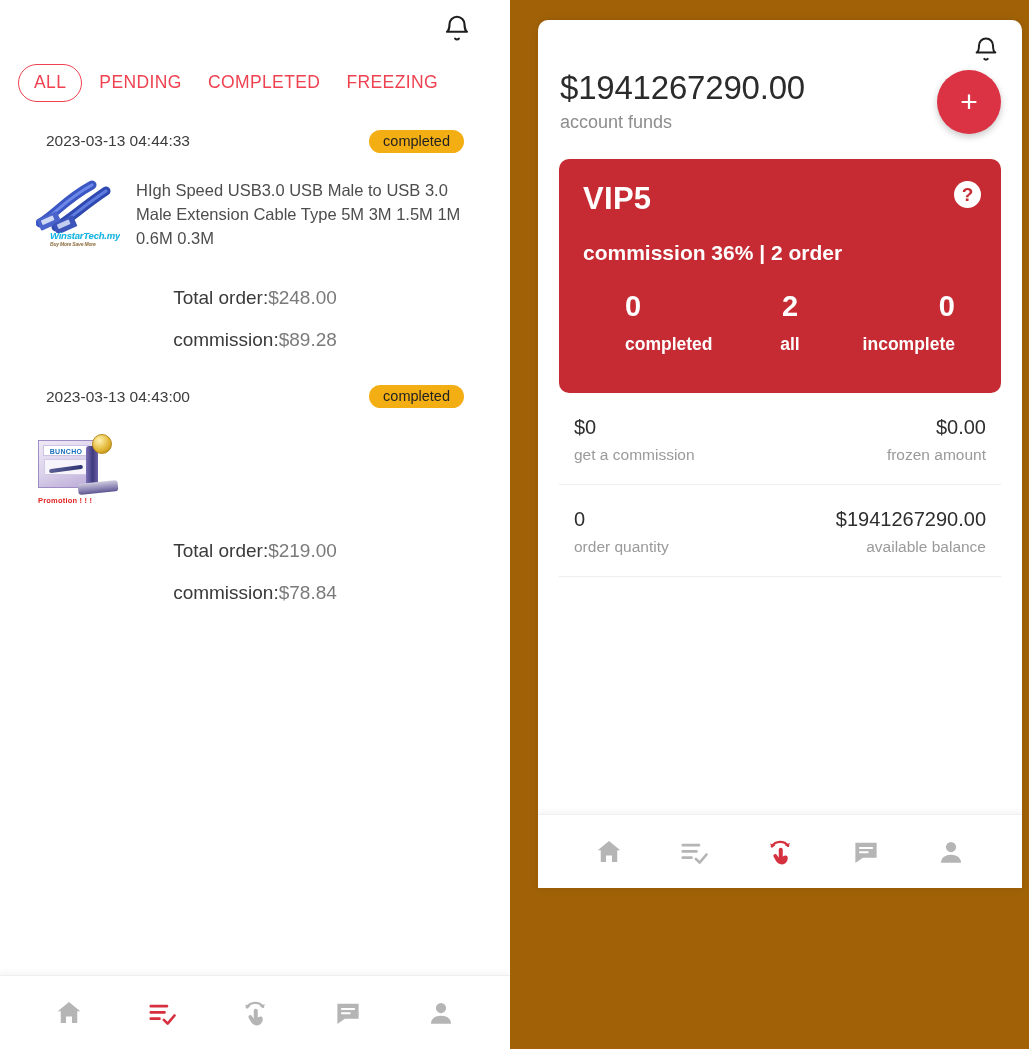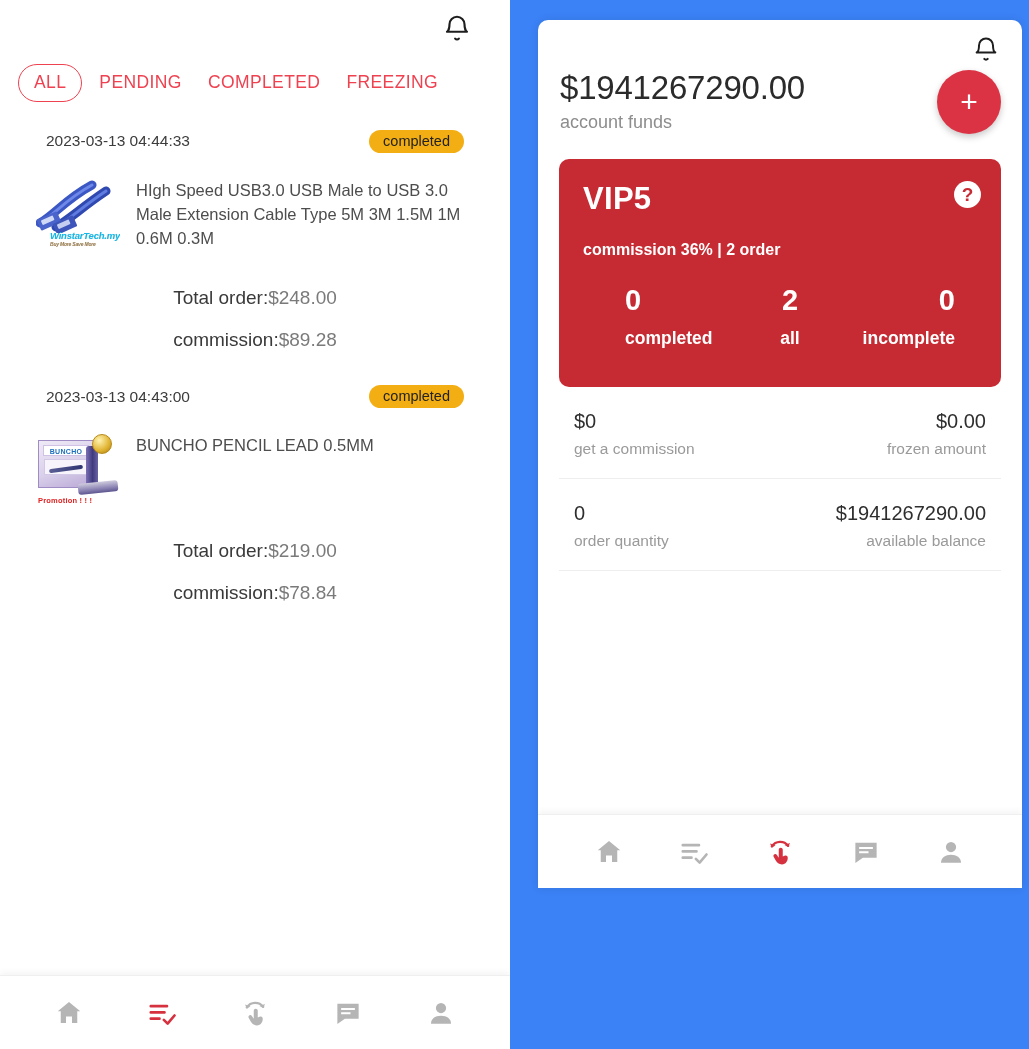--- a/index.html
+++ b/index.html
@@ -7,21 +7,21 @@
     width: 1029px;
     height: 1049px;
     background: #ffffff;
     font-family: "Liberation Sans", sans-serif;
     overflow: hidden;
   }
   .screen {
     position: relative;
     width: 1029px;
     height: 1049px;
-    background: #3b82f6;
+    background: #a16207;
     display: flex;
   }
 
   
   .left-panel {
     position: absolute;
     left: 0; top: 0;
     width: 510px; height: 1049px;
     background: #ffffff;
     overflow: hidden;
@@ -215,21 +215,21 @@
   .vip-title { font-size: 31px; font-weight: bold; letter-spacing: .3px; }
   .vip-help {
     position: absolute; right: 20px; top: 22px;
     width: 27px; height: 27px; border-radius: 50%;
     background: #fff; color: #c62b33;
     font-size: 19px; font-weight: bold;
     display:flex; align-items:center; justify-content:center;
     line-height: 1; cursor:pointer;
   }
   .vip-sub {
-    font-size: 16px; font-weight: bold;
+    font-size: 21px; font-weight: bold;
     padding-top: 24px;
   }
   .vip-stats {
     display: flex;
     padding-top: 26px;
   }
   .vip-stat { flex: 1; text-align: center; }
   .vip-stat:first-child { text-align: left; padding-left: 42px;}
   .vip-stat:last-child  { text-align: right; padding-right: 22px;}
   .vip-num { font-size: 29px; font-weight: bold; line-height: 1.1; }
@@ -354,21 +354,20 @@
             <div class="bun-box">
               <div class="bun-brand">BUNCHO</div>
               <div class="bun-white"></div>
               <div class="bun-lead"></div>
             </div>
             <div class="bun-tube1"></div>
             <div class="bun-tube2"></div>
             <div class="bun-badge"></div>
             <div class="bun-promo">Promotion ! ! !</div>
           </div>
-          <div class="prod-title">BUNCHO PENCIL LEAD 0.5MM</div>
         </div>
         <div class="order-rows">
           <div class="order-row">
             <span class="or-label">Total order:</span>
             <span class="or-value">$219.00</span>
           </div>
           <div class="order-row">
             <span class="or-label">commission:</span>
             <span class="or-value">$78.84</span>
           </div>

